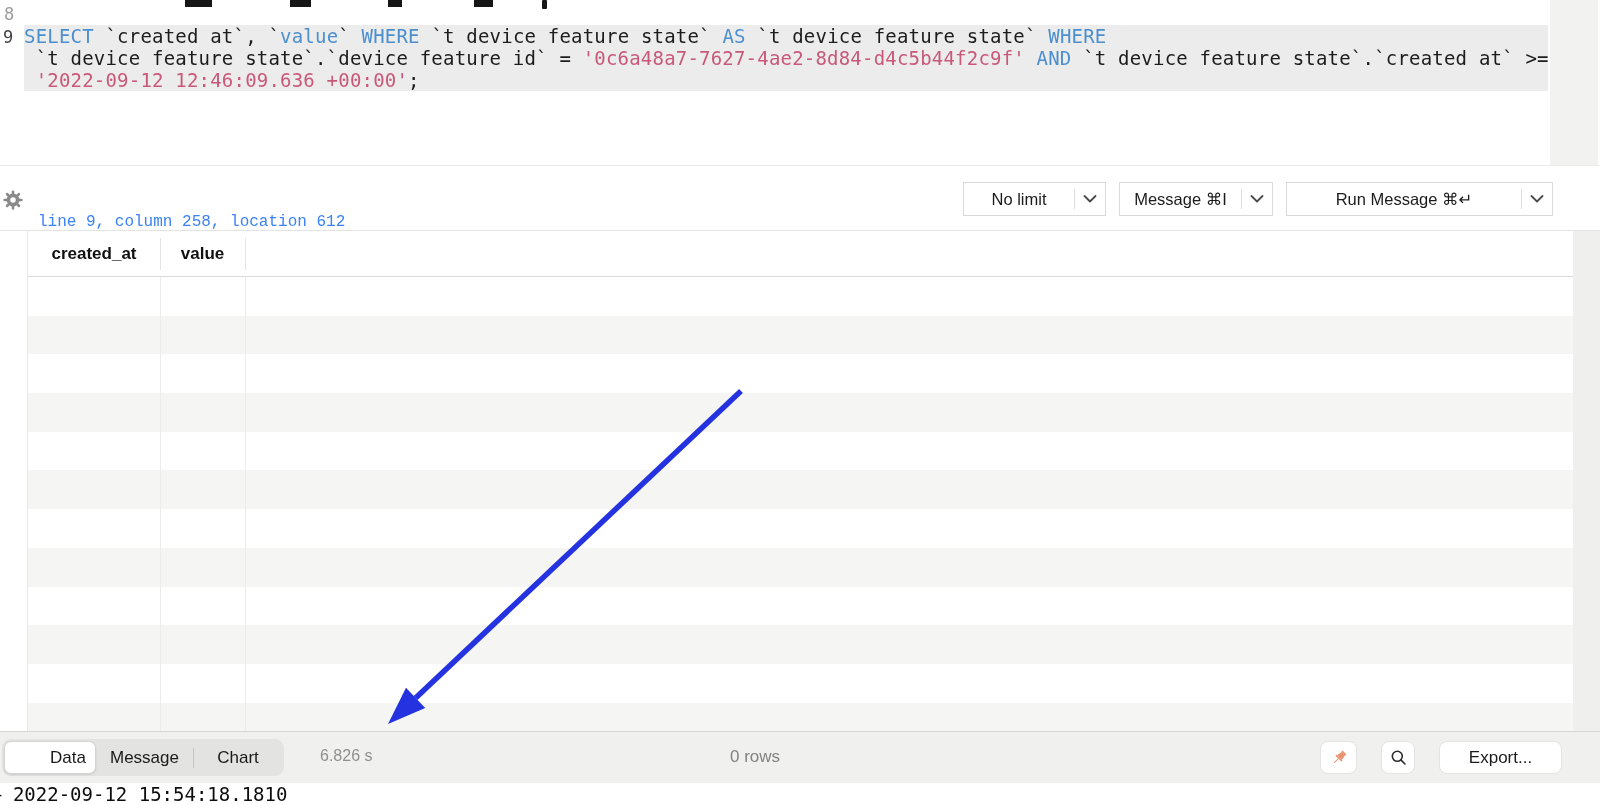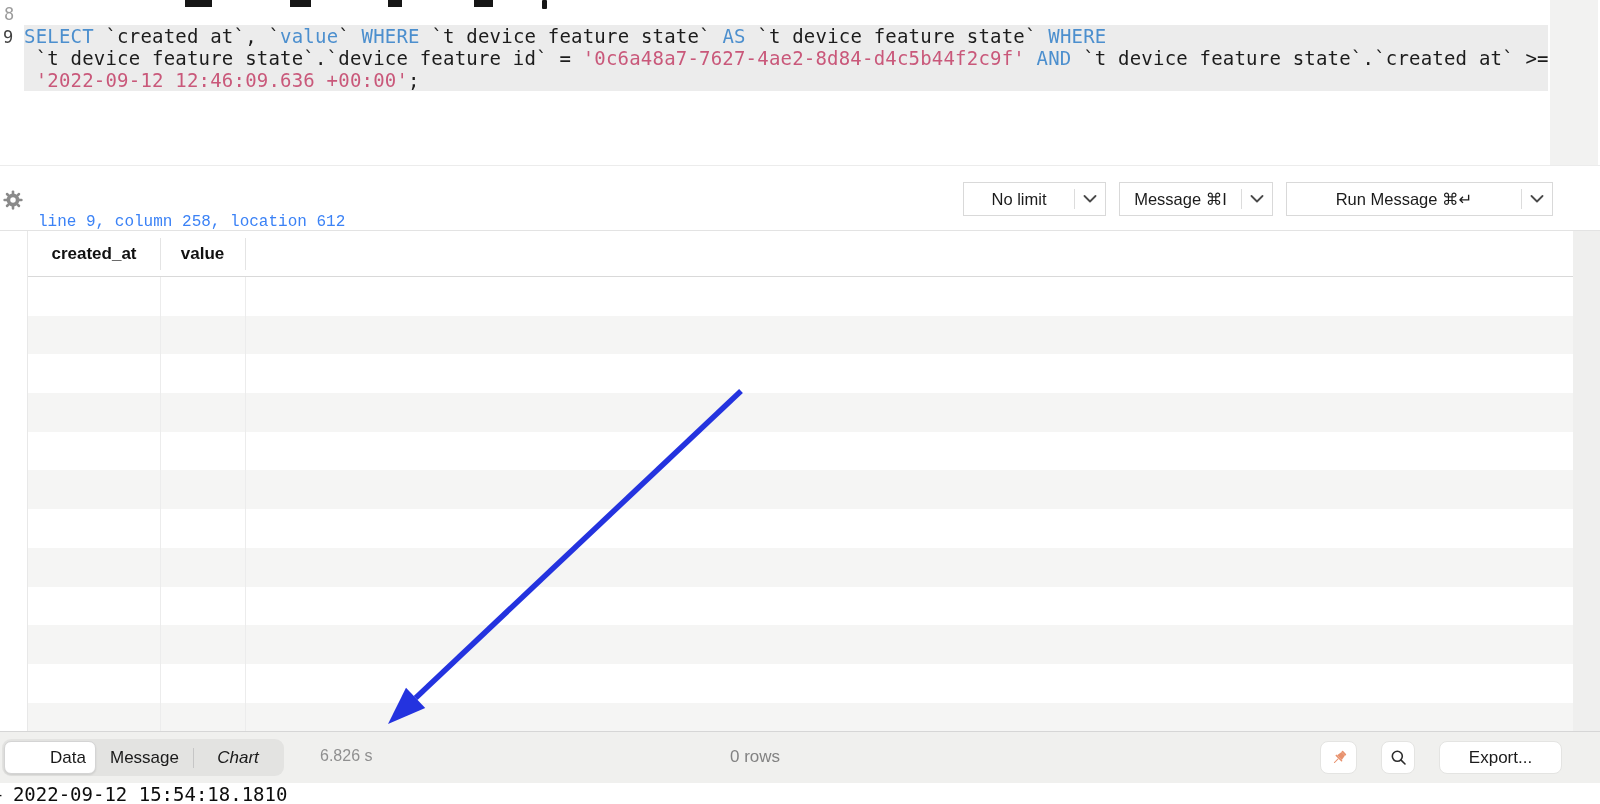--- a/index.html
+++ b/index.html
@@ -54,21 +54,21 @@
   .trow.alt{background:#f5f5f4;}
   .col-line{position:absolute;top:46px;width:1px;height:454px;background:#ececec;}
   .col-line-0{left:160px;} .col-line-1{left:245px;}
 
   
   .bottombar{position:absolute;top:731px;left:0;width:1600px;height:52px;background:#f0f0ee;
     border-top:1px solid #d6d6d6;}
   .segctl{position:absolute;left:2px;top:7px;height:37px;background:#e3e3e1;border-radius:9px;
     display:flex;align-items:center;padding:0 2px;}
   .seg{height:33px;display:flex;align-items:center;justify-content:center;font-size:17px;color:#1a1a1a;cursor:pointer;}
-  .seg-data{width:92px;padding-left:36px;} .seg-message{width:97px;} .seg-chart{width:88px;font-style:italic;}
+  .seg-data{width:92px;padding-left:36px;} .seg-message{width:97px;} .seg-chart{width:88px;}
   .seg.selected{background:#fff;border:1px solid #d4d4d4;border-radius:7px;box-shadow:0 1px 2px rgba(0,0,0,0.10);}
   .seg-div{width:1px;height:20px;background:#c6c6c6;}
   .elapsed{position:absolute;left:320px;top:15px;font-size:16px;color:#8f8f8f;}
   .rowcount{position:absolute;left:700px;top:15px;width:110px;text-align:center;font-size:17px;color:#828282;}
   .bar-right{position:absolute;right:38px;top:9px;display:flex;gap:24px;align-items:center;height:33px;}
   .bar-btn{height:33px;background:#fff;border:1px solid #e4e4e2;border-radius:8px;
     display:flex;align-items:center;justify-content:center;cursor:pointer;}
   .pin-btn{width:37px;} .search-btn{width:34px;}
   .export-btn{width:123px;font-size:17px;color:#1b1b1b;}
 

